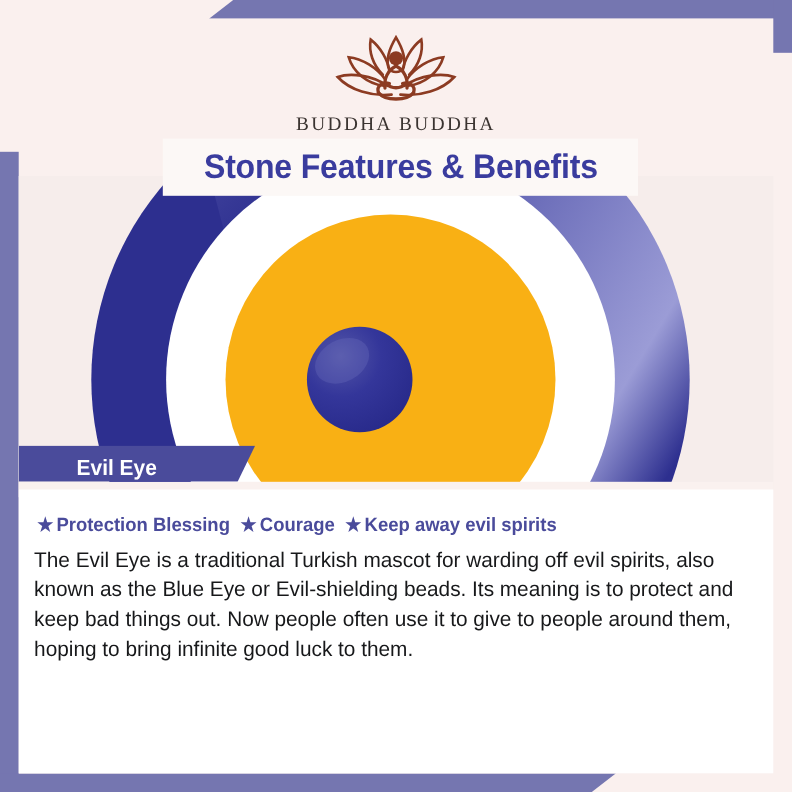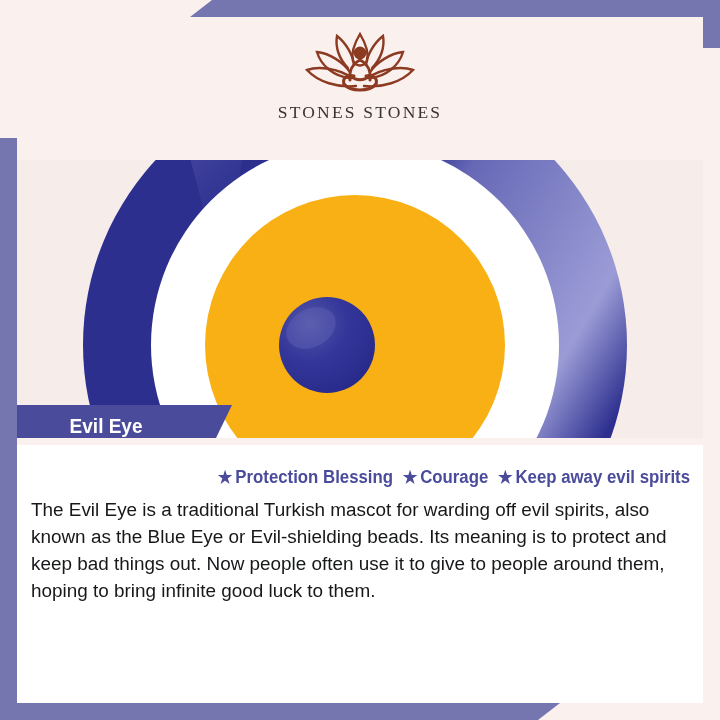--- a/index.html
+++ b/index.html
@@ -165,21 +165,21 @@
     height: 14px;
     background: #FAF1EF;
     z-index: 2;
   }
 
   .benefits {
     position: absolute;
     left: 17px;
     top: 467px;
     width: 686px;
-    text-align: right;
+    text-align: left;
     z-index: 5;
     white-space: nowrap;
   }
   .benefits-inner {
     display: inline-block;
     font-family: "Liberation Sans Narrow", "Liberation Sans", sans-serif;
     font-weight: bold;
     font-size: 17.5px;
     color: #4A4B9B;
     transform: scaleX(0.96);
@@ -242,21 +242,21 @@
         <path d="M66 34 C58 38 55 46 56 54"></path>
         <path d="M66 34 C74 38 77 46 76 54"></path>
 
         <path d="M50 58 C56 66 76 66 82 58"></path>
         <path d="M50 58 C48 52 54 48 60 50"></path>
         <path d="M82 58 C84 52 78 48 72 50"></path>
 
         <path d="M57 50 C62 55 70 55 75 50"></path>
       </g>
     </svg>
-    <div class="logo-wordmark">STONES STONES</div>
+    <div class="logo-wordmark">BUDDHA BUDDHA</div>
   </div>
 
   <div class="hero">
     <svg width="686" height="285" viewBox="0 0 686 285">
       <defs>
         <linearGradient id="gloss" x1="0" y1="0" x2="1" y2="0.6">
           <stop offset="0%" stop-color="#2D2F8F"></stop>
           <stop offset="52%" stop-color="#2D2F8F"></stop>
           <stop offset="60%" stop-color="#6668B6"></stop>
           <stop offset="88%" stop-color="#9B9CD6"></stop>
@@ -282,20 +282,23 @@
       <circle cx="338" cy="185" r="204" fill="#FFFFFF"></circle>
 
       <circle cx="338" cy="185" r="150" fill="#F9B014"></circle>
 
       <circle cx="310" cy="345" r="0" fill="none"></circle>
       <circle cx="310" cy="185" r="48" fill="url(#pupilGrad)"></circle>
       <ellipse cx="294" cy="168" rx="26" ry="19" fill="#6E70BE" opacity="0.32" transform="rotate(-28 294 168)"></ellipse>
     </svg>
   </div>
 
+  <div class="title-bar">
+    <span class="title-text">Stone Features &amp; Benefits</span>
+  </div>
 
   <div class="name-banner">
     <span class="name-banner-text">Evil Eye</span>
   </div>
 
   <div class="panel-top-fill"></div>
   <div class="panel"></div>
 
   <div class="benefits">
     <span class="benefits-inner">

